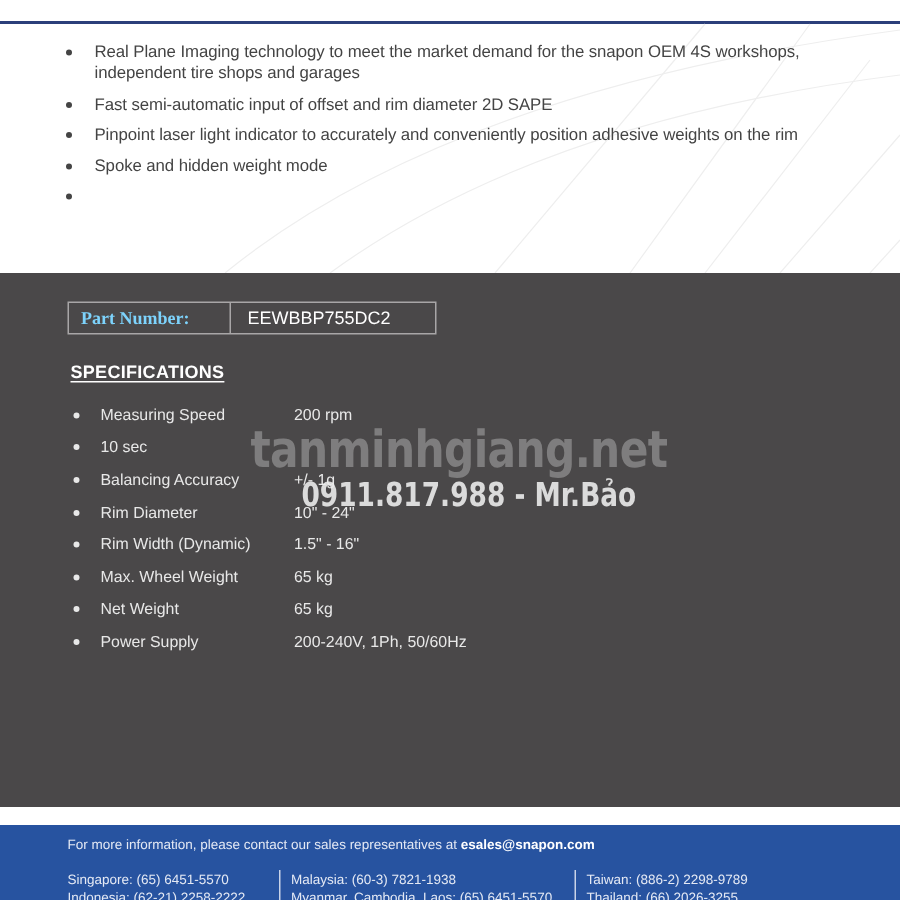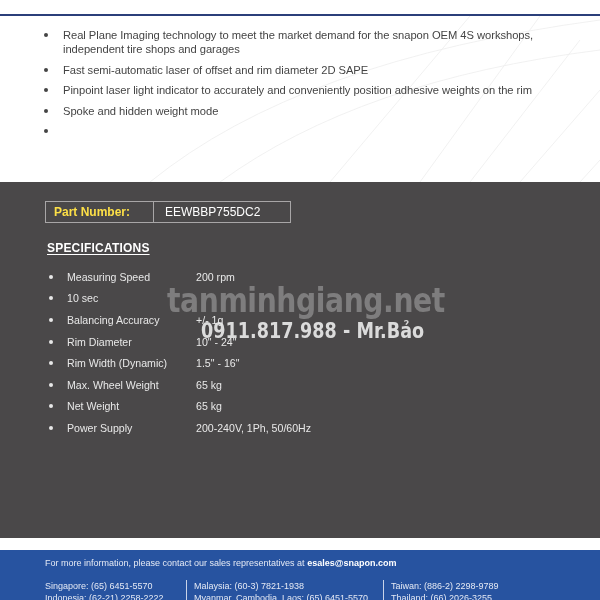--- a/index.html
+++ b/index.html
@@ -33,23 +33,23 @@
     .dark-section {
       position: absolute; left: 0; top: 182px; width: 600px; height: 356px;
       background: #4a4849;
     }
     .part-box {
       position: absolute; left: 45px; top: 19px; width: 246px; height: 22px;
       border: 1px solid #a8a6a7; display: flex;
     }
     .part-label {
       width: 108px; border-right: 1px solid #a8a6a7;
-      color: #fde047; font-weight: bold; font-size: 12px;
+      color: #7dd3fc; font-weight: bold; font-size: 12px;
       padding-left: 8px; line-height: 20px;
-      font-family: Liberation Sans, sans-serif;
+      font-family: Liberation Serif, serif;
     }
     .part-value {
       flex: 1; color: #ffffff; font-size: 12px; padding-left: 11px; line-height: 20px;
     }
     .spec-title {
       position: absolute; left: 47px; top: 59px;
       color: #ffffff; font-weight: bold; font-size: 12px;
       text-decoration: underline; text-underline-offset: 2px;
       letter-spacing: 0.2px;
     }
@@ -118,21 +118,21 @@
       <path d="M580 182 L 600 160"></path>
     </g>
   </svg>
   <ul class="features">
     <li class="feature">
       <span class="bullet"></span>
       <span>Real Plane Imaging technology to meet the market demand for the snapon OEM 4S workshops, independent tire shops and garages</span>
     </li>
     <li class="feature">
       <span class="bullet"></span>
-      <span>Fast semi-automatic laser of offset and rim diameter 2D SAPE</span>
+      <span>Fast semi-automatic input of offset and rim diameter 2D SAPE</span>
     </li>
     <li class="feature">
       <span class="bullet"></span>
       <span>Pinpoint laser light indicator to accurately and conveniently position adhesive weights on the rim</span>
     </li>
     <li class="feature">
       <span class="bullet"></span>
       <span>Spoke and hidden weight mode</span>
     </li>
     <li class="feature">

